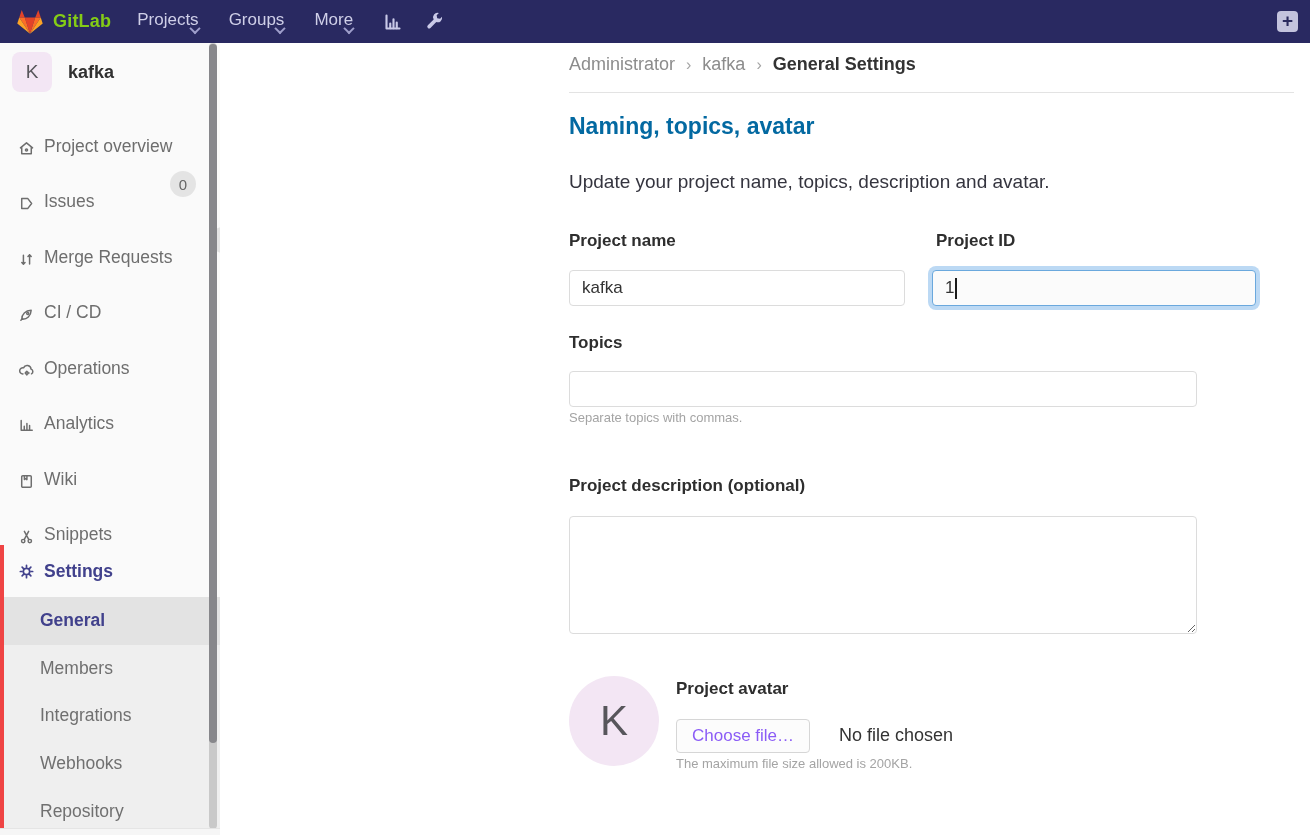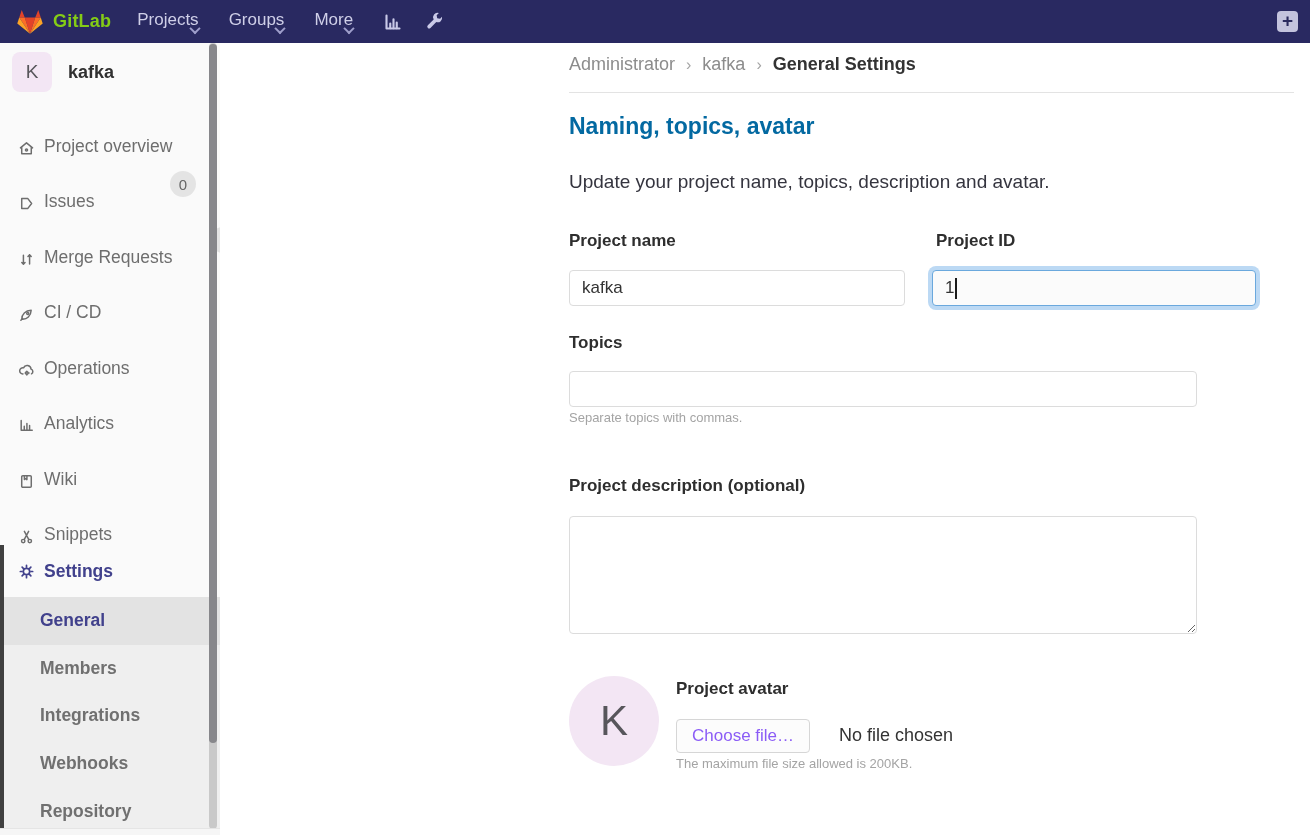--- a/index.html
+++ b/index.html
@@ -30,27 +30,27 @@
   .proj-avatar { width:40px; height:40px; border-radius:8px; background:#f3e6f4;
     color:#57565b; font-size:19px; display:flex; align-items:center; justify-content:center; }
   .proj-name { font-size:18px; font-weight:700; color:#303030; }
   .nav-item { position:relative; display:flex; align-items:flex-end; height:55.5px;
     padding-left:18px; color:#6e6e6e; font-size:17.5px; cursor:pointer; }
   .nav-item .nicon { width:17px; height:17px; margin-right:9px; flex:none; display:flex; align-items:center; }
   .badge { position:absolute; right:24px; top:50%; transform:translateY(-50%);
     background:#e4e4e4; color:#666; font-size:15px; min-width:26px; height:26px;
     border-radius:13px; display:flex; align-items:center; justify-content:center; padding:0 8px; }
   .badge.clipped { right:-16px; }
-  .settings-section { border-left:4px solid #404040; }
+  .settings-section { border-left:4px solid #ef4444; }
   .settings-row { display:flex; align-items:center; height:52px; padding-left:14px;
     color:#41418c; font-size:17.5px; font-weight:700; cursor:pointer; background:#fafafa; }
   .settings-row .nicon { width:17px; height:17px; margin-right:9px; display:flex; align-items:center; }
   .settings-sub { background:#efefef; }
   .sub-item { display:flex; align-items:center; height:47.6px; padding-left:36px;
-    color:#707070; font-size:17.5px; cursor:pointer;font-weight:bold; }
+    color:#707070; font-size:17.5px; cursor:pointer; }
   .sub-item.active { background:#e3e3e3; color:#41418c; font-weight:700; }
   .sb-scroll-track { position:absolute; right:3px; top:0; width:8px; height:786px;
     background:#c9c9c9; border-radius:4px; }
   .sb-scroll-thumb { position:absolute; right:3px; top:1px; width:8px; height:699px;
     background:#87878b; border-radius:4px; }
   .sb-footer { position:absolute; left:0; bottom:0; width:220px; height:7px;
     background:#f6f6f6; border-top:1px solid #e5e5e5; }
 
   
   .main { position:absolute; left:204px; top:43px; width:1090px; height:652px; background:#fff; }

